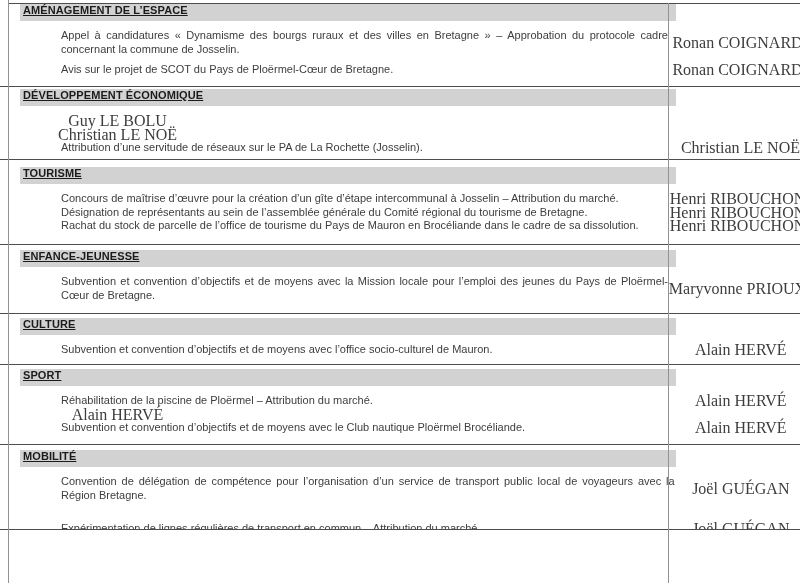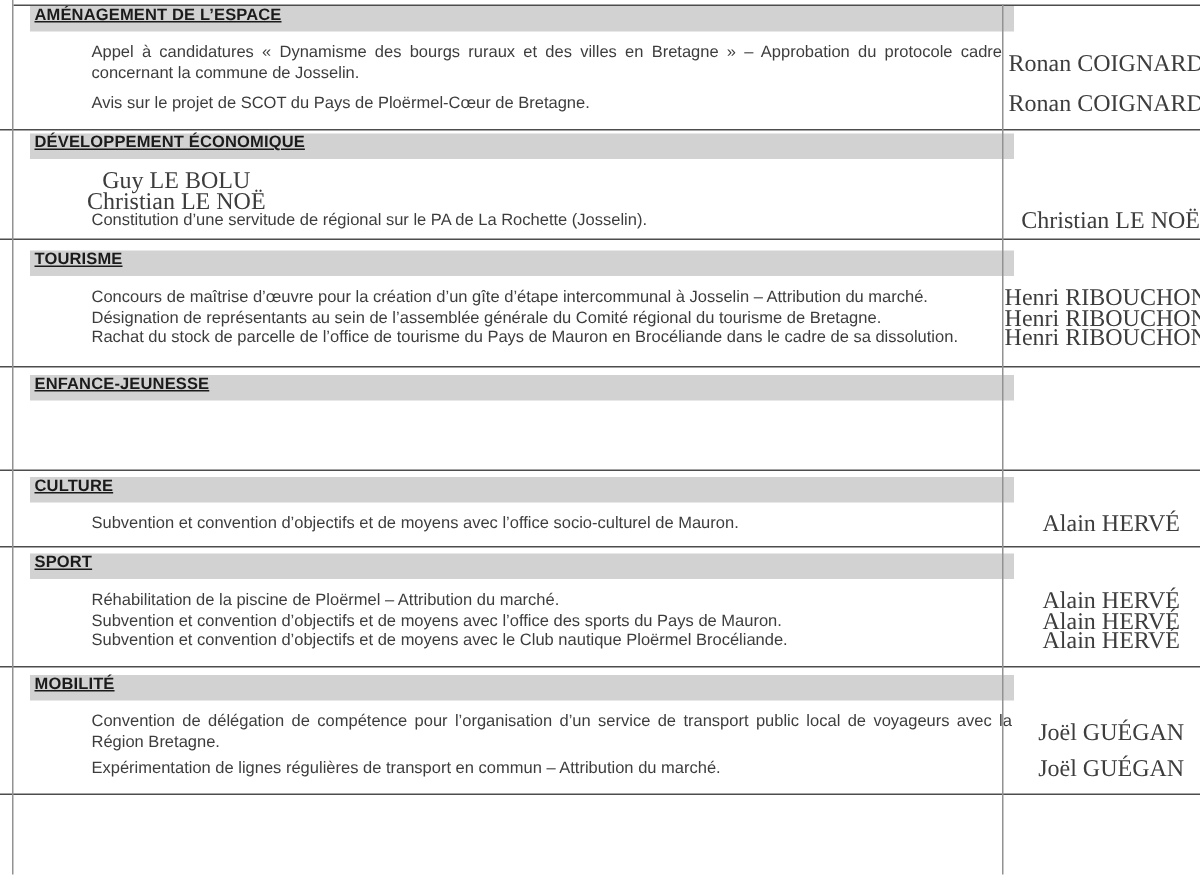--- a/index.html
+++ b/index.html
@@ -44,21 +44,21 @@
     padding-left: 3px;
     font-size: 11px; font-weight: bold;
     color: var(--header-text);
     text-decoration: underline;
     letter-spacing: 0.1px;
     white-space: nowrap;
   }
   .items { margin-top: 8px; padding-left: 48px; }
   .item { display: flex; }
   .s0 .item + .item { margin-top: 7px; }
-  .s7 .item + .item { margin-top: 4px; align-items: flex-end; }
+  .s7 .item + .item { margin-top: 20px; align-items: flex-end; }
   .item-text {
     margin-left: 13px; width: 648px;
     font-size: 11px; line-height: 13.5px;
     text-align: justify;
     color: var(--text-color);
   }
   .rapporteur-cell {
     width: 125px; margin-left: 7px;
     display: flex; align-items: center; justify-content: center;
   }
@@ -105,21 +105,21 @@
     </div>
   </div>
 
   <div class="item">
     <div class="rapporteur-cell">
       <span class="rapporteur">Christian LE NOË</span>
     </div>
   </div>
 
   <div class="item">
-    <div class="item-text">Constitution d’une servitude de régional sur le PA de La Rochette (Josselin).</div>
+    <div class="item-text">Attribution d’une servitude de réseaux sur le PA de La Rochette (Josselin).</div>
     <div class="rapporteur-cell">
       <span class="rapporteur">Christian LE NOË</span>
     </div>
   </div>
 </div>
   </div>
 
   <div class="section s2">
     <div class="section-header">
       <span class="section-title">TOURISME</span>
@@ -146,20 +146,28 @@
     </div>
   </div>
 </div>
   </div>
 
 
   <div class="section s4">
     <div class="section-header">
       <span class="section-title">ENFANCE-JEUNESSE</span>
     </div>
+    <div class="items">
+  <div class="item">
+    <div class="item-text">Subvention et convention d’objectifs et de moyens avec la Mission locale pour l’emploi des jeunes du Pays de Ploërmel-Cœur de Bretagne.</div>
+    <div class="rapporteur-cell">
+      <span class="rapporteur">Maryvonne PRIOUX</span>
+    </div>
+  </div>
+</div>
   </div>
 
   <div class="section s5">
     <div class="section-header">
       <span class="section-title">CULTURE</span>
     </div>
     <div class="items">
   <div class="item">
     <div class="item-text">Subvention et convention d’objectifs et de moyens avec l’office socio-culturel de Mauron.</div>
     <div class="rapporteur-cell">
@@ -175,21 +183,20 @@
     </div>
     <div class="items">
   <div class="item">
     <div class="item-text">Réhabilitation de la piscine de Ploërmel – Attribution du marché.</div>
     <div class="rapporteur-cell">
       <span class="rapporteur">Alain HERVÉ</span>
     </div>
   </div>
 
   <div class="item">
-    <div class="item-text">Subvention et convention d’objectifs et de moyens avec l’office des sports du Pays de Mauron.</div>
     <div class="rapporteur-cell">
       <span class="rapporteur">Alain HERVÉ</span>
     </div>
   </div>
 
   <div class="item">
     <div class="item-text">Subvention et convention d’objectifs et de moyens avec le Club nautique Ploërmel Brocéliande.</div>
     <div class="rapporteur-cell">
       <span class="rapporteur">Alain HERVÉ</span>
     </div>

